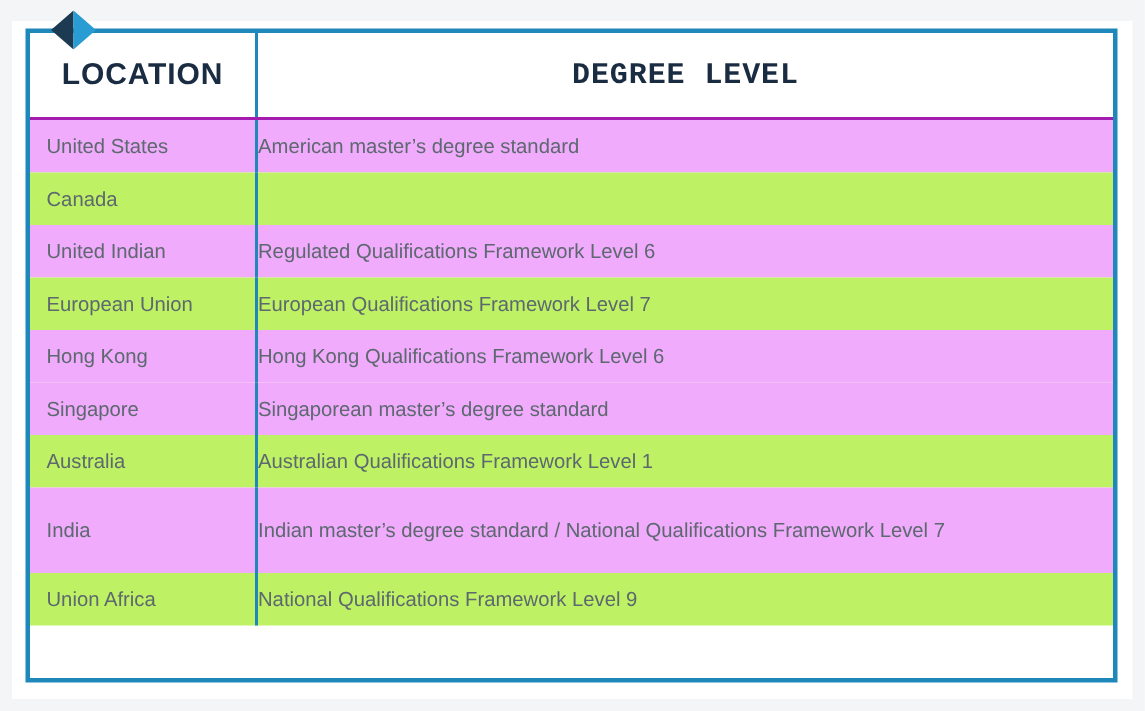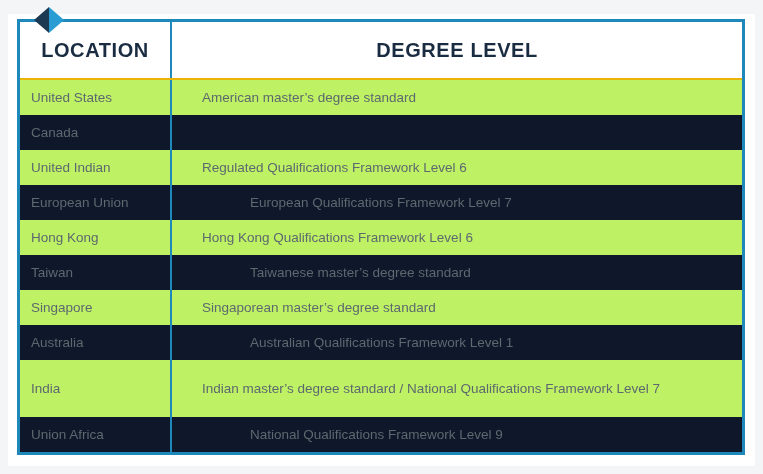--- a/index.html
+++ b/index.html
@@ -27,55 +27,55 @@
     background: #ffffff;
   }
   .diamond {
     position: absolute;
     left: 14px; top: -15px;
     width: 30px; height: 26px;
   }
   .thead {
     display: flex;
     height: 58px;
-    border-bottom: 2px solid #eab308;
+    border-bottom: 2px solid #a21caf;
     background: #ffffff;
   }
   .th {
     display: flex;
     align-items: center;
     justify-content: center;
     font-size: 20px;
     font-weight: bold;
     letter-spacing: 0.6px;
     color: #1a2c42;
   }
   .th.col1 { width: 152px; border-right: 2px solid #1f88bb; }
-  .th.col2 { flex: 1; }
+  .th.col2 { flex: 1; font-family: Liberation Mono, monospace; }
   .row {
     display: flex;
     min-height: 35px;
-    background: #bef264;
+    background: #f0abfc;
   }
-  .row.alt { background: #0f172a; gap: 48px; }
+  .row.alt { background: #bef264; }
   .cell {
     display: flex;
     align-items: center;
     font-size: 13.5px;
     color: #5d686f;
     line-height: 1.3;
   }
   .cell.col1 {
     width: 152px;
     border-right: 2px solid #1f88bb;
     padding: 6px 6px 6px 11px;
   }
   .cell.col2 {
     flex: 1;
-    padding: 6px 14px 6px 30px;
+    padding: 6px 14px 6px 0;
   }
 </style>
 </head>
 <body>
 
 <div class="page">
   <div class="card">
     <div class="tablewrap">
 
       <svg class="diamond" viewBox="0 0 30 26" xmlns="http://www.w3.org/2000/svg">
@@ -100,24 +100,20 @@
         <div class="cell col2">Regulated Qualifications Framework Level 6</div>
       </div>
       <div class="row alt">
         <div class="cell col1">European Union</div>
         <div class="cell col2">European Qualifications Framework Level 7</div>
       </div>
       <div class="row">
         <div class="cell col1">Hong Kong</div>
         <div class="cell col2">Hong Kong Qualifications Framework Level 6</div>
       </div>
-      <div class="row alt">
-        <div class="cell col1">Taiwan</div>
-        <div class="cell col2">Taiwanese master’s degree standard</div>
-      </div>
       <div class="row">
         <div class="cell col1">Singapore</div>
         <div class="cell col2">Singaporean master’s degree standard</div>
       </div>
       <div class="row alt">
         <div class="cell col1">Australia</div>
         <div class="cell col2">Australian Qualifications Framework Level 1</div>
       </div>
       <div class="row" style="min-height:57px;">
         <div class="cell col1">India</div>

